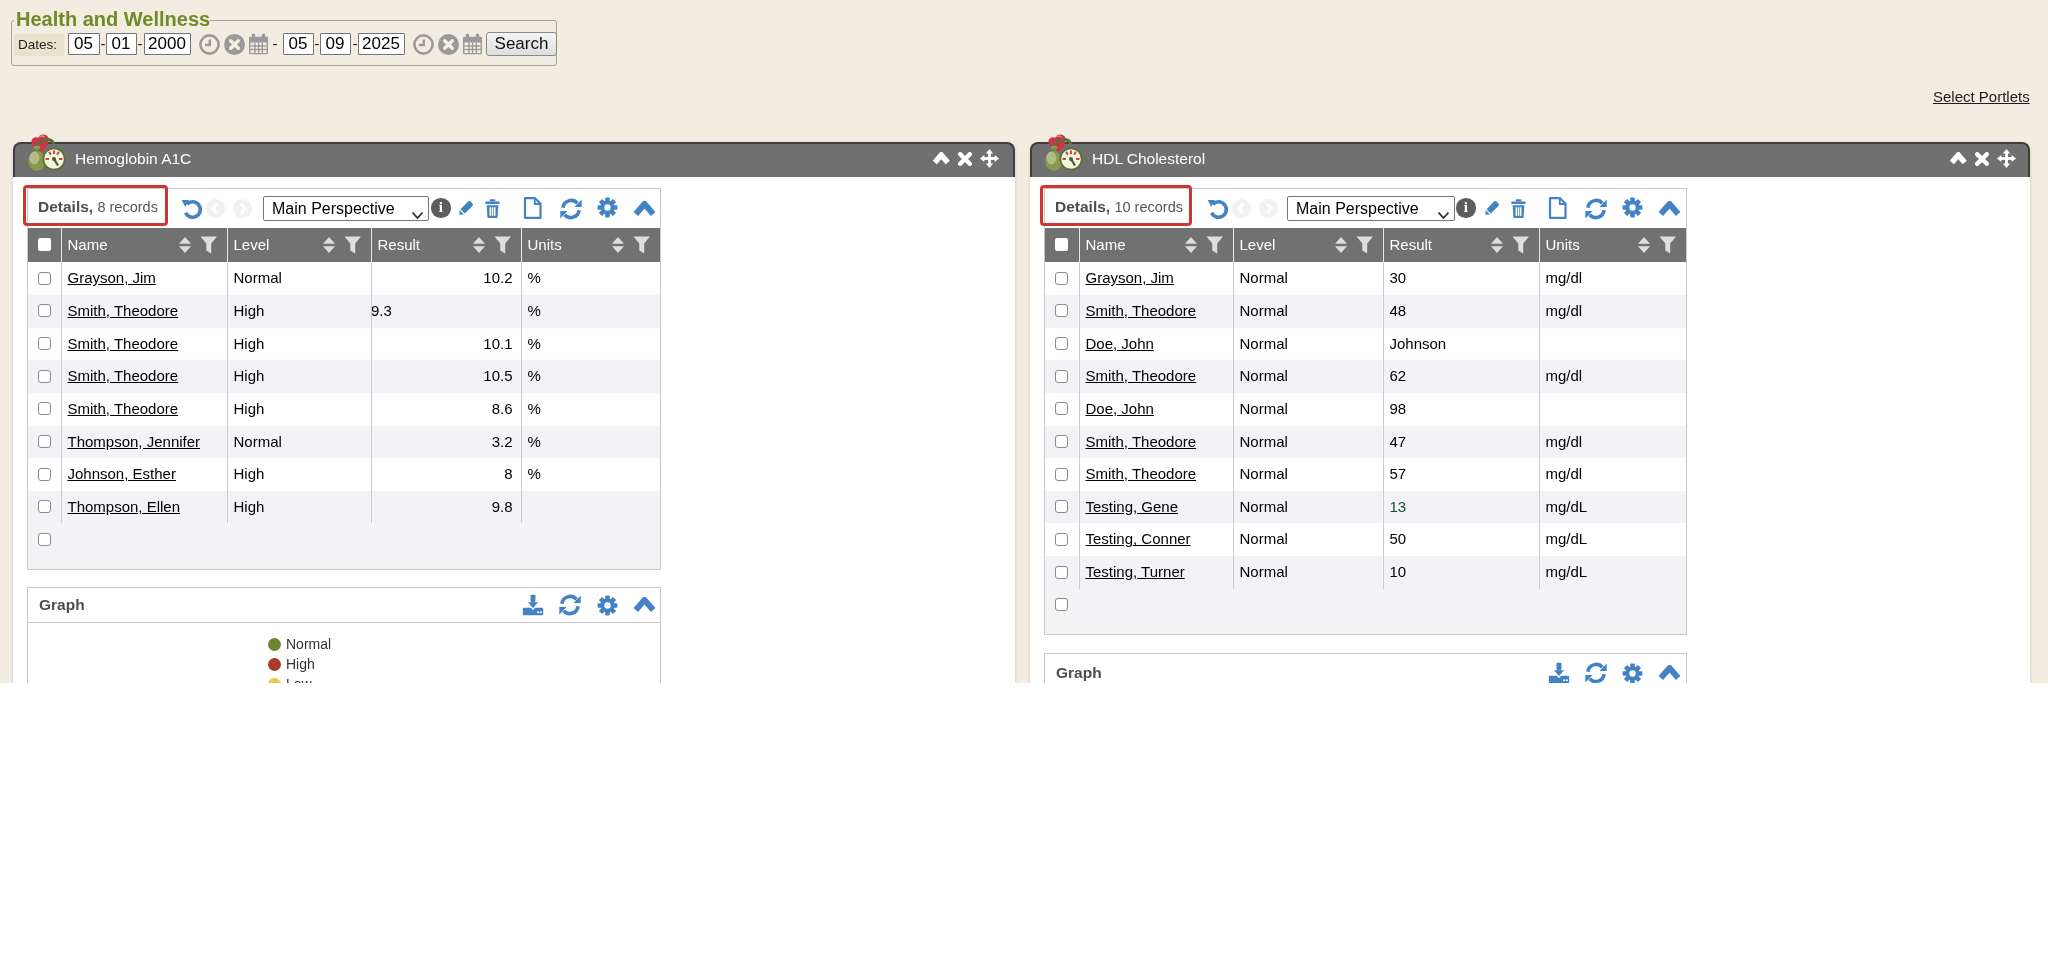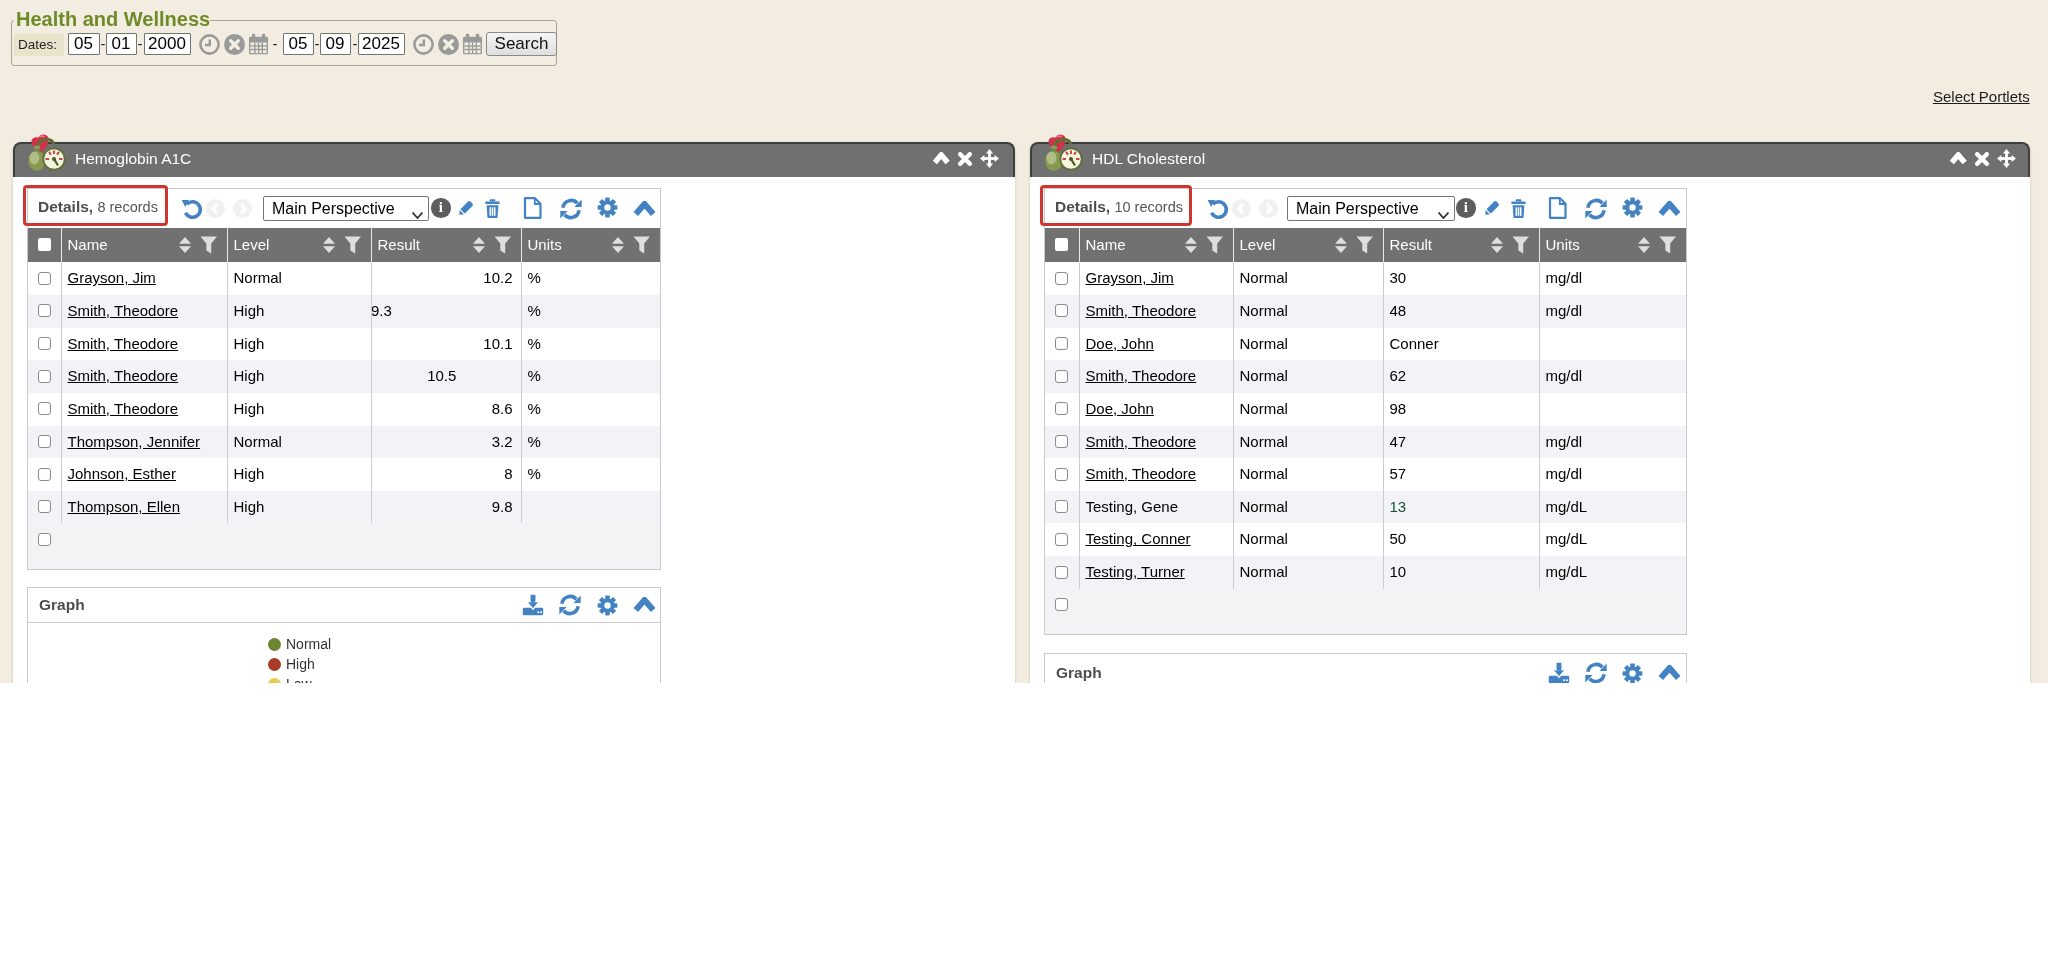--- a/index.html
+++ b/index.html
@@ -285,21 +285,21 @@
 <div style="position:absolute;left:28px;top:327.52px;width:632px;height:32.66px;background:#fff"></div>
 <div style="position:absolute;left:37.5px;top:337.02px;width:13px;height:13px;background:#fff;border:1.5px solid #8b8b8b;border-radius:3px;box-sizing:border-box"></div>
 <div style="position:absolute;left:67.5px;top:327.52px;font-size:15px;line-height:32.66px;color:#000;text-decoration:underline">Smith, Theodore</div>
 <div style="position:absolute;left:233.5px;top:327.52px;font-size:15px;line-height:32.66px;color:#000">High</div>
 <div style="position:absolute;left:371px;top:327.52px;width:141.5px;font-size:15px;line-height:32.66px;color:#000;text-align:right">10.1</div>
 <div style="position:absolute;left:527.5px;top:327.52px;font-size:15px;line-height:32.66px;color:#000">%</div>
 <div style="position:absolute;left:28px;top:360.17999999999995px;width:632px;height:32.66px;background:#f3f3f7"></div>
 <div style="position:absolute;left:37.5px;top:369.67999999999995px;width:13px;height:13px;background:#fff;border:1.5px solid #8b8b8b;border-radius:3px;box-sizing:border-box"></div>
 <div style="position:absolute;left:67.5px;top:360.17999999999995px;font-size:15px;line-height:32.66px;color:#000;text-decoration:underline">Smith, Theodore</div>
 <div style="position:absolute;left:233.5px;top:360.17999999999995px;font-size:15px;line-height:32.66px;color:#000">High</div>
-<div style="position:absolute;left:371px;top:360.17999999999995px;width:141.5px;font-size:15px;line-height:32.66px;color:#000;text-align:center">10.5</div>
+<div style="position:absolute;left:371px;top:360.17999999999995px;width:141.5px;font-size:15px;line-height:32.66px;color:#000;text-align:right">10.5</div>
 <div style="position:absolute;left:527.5px;top:360.17999999999995px;font-size:15px;line-height:32.66px;color:#000">%</div>
 <div style="position:absolute;left:28px;top:392.84px;width:632px;height:32.66px;background:#fff"></div>
 <div style="position:absolute;left:37.5px;top:402.34px;width:13px;height:13px;background:#fff;border:1.5px solid #8b8b8b;border-radius:3px;box-sizing:border-box"></div>
 <div style="position:absolute;left:67.5px;top:392.84px;font-size:15px;line-height:32.66px;color:#000;text-decoration:underline">Smith, Theodore</div>
 <div style="position:absolute;left:233.5px;top:392.84px;font-size:15px;line-height:32.66px;color:#000">High</div>
 <div style="position:absolute;left:371px;top:392.84px;width:141.5px;font-size:15px;line-height:32.66px;color:#000;text-align:right">8.6</div>
 <div style="position:absolute;left:527.5px;top:392.84px;font-size:15px;line-height:32.66px;color:#000">%</div>
 <div style="position:absolute;left:28px;top:425.5px;width:632px;height:32.66px;background:#f3f3f7"></div>
 <div style="position:absolute;left:37.5px;top:435.0px;width:13px;height:13px;background:#fff;border:1.5px solid #8b8b8b;border-radius:3px;box-sizing:border-box"></div>
 <div style="position:absolute;left:67.5px;top:425.5px;font-size:15px;line-height:32.66px;color:#000;text-decoration:underline">Thompson, Jennifer</div>
@@ -425,21 +425,21 @@
 <div style="position:absolute;left:1045px;top:294.86px;width:641px;height:32.66px;background:#f3f3f7"></div>
 <div style="position:absolute;left:1054.5px;top:304.36px;width:13px;height:13px;background:#fff;border:1.5px solid #8b8b8b;border-radius:3px;box-sizing:border-box"></div>
 <div style="position:absolute;left:1085.5px;top:294.86px;font-size:15px;line-height:32.66px;color:#000;text-decoration:underline">Smith, Theodore</div>
 <div style="position:absolute;left:1239.5px;top:294.86px;font-size:15px;line-height:32.66px;color:#000">Normal</div>
 <div style="position:absolute;left:1389.5px;top:294.86px;font-size:15px;line-height:32.66px;color:#000">48</div>
 <div style="position:absolute;left:1545.5px;top:294.86px;font-size:15px;line-height:32.66px;color:#000">mg/dl</div>
 <div style="position:absolute;left:1045px;top:327.52px;width:641px;height:32.66px;background:#fff"></div>
 <div style="position:absolute;left:1054.5px;top:337.02px;width:13px;height:13px;background:#fff;border:1.5px solid #8b8b8b;border-radius:3px;box-sizing:border-box"></div>
 <div style="position:absolute;left:1085.5px;top:327.52px;font-size:15px;line-height:32.66px;color:#000;text-decoration:underline">Doe, John</div>
 <div style="position:absolute;left:1239.5px;top:327.52px;font-size:15px;line-height:32.66px;color:#000">Normal</div>
-<div style="position:absolute;left:1389.5px;top:327.52px;font-size:15px;line-height:32.66px;color:#000">Conner</div>
+<div style="position:absolute;left:1389.5px;top:327.52px;font-size:15px;line-height:32.66px;color:#000">Johnson</div>
 <div style="position:absolute;left:1545.5px;top:327.52px;font-size:15px;line-height:32.66px;color:#000"></div>
 <div style="position:absolute;left:1045px;top:360.17999999999995px;width:641px;height:32.66px;background:#f3f3f7"></div>
 <div style="position:absolute;left:1054.5px;top:369.67999999999995px;width:13px;height:13px;background:#fff;border:1.5px solid #8b8b8b;border-radius:3px;box-sizing:border-box"></div>
 <div style="position:absolute;left:1085.5px;top:360.17999999999995px;font-size:15px;line-height:32.66px;color:#000;text-decoration:underline">Smith, Theodore</div>
 <div style="position:absolute;left:1239.5px;top:360.17999999999995px;font-size:15px;line-height:32.66px;color:#000">Normal</div>
 <div style="position:absolute;left:1389.5px;top:360.17999999999995px;font-size:15px;line-height:32.66px;color:#000">62</div>
 <div style="position:absolute;left:1545.5px;top:360.17999999999995px;font-size:15px;line-height:32.66px;color:#000">mg/dl</div>
 <div style="position:absolute;left:1045px;top:392.84px;width:641px;height:32.66px;background:#fff"></div>
 <div style="position:absolute;left:1054.5px;top:402.34px;width:13px;height:13px;background:#fff;border:1.5px solid #8b8b8b;border-radius:3px;box-sizing:border-box"></div>
 <div style="position:absolute;left:1085.5px;top:392.84px;font-size:15px;line-height:32.66px;color:#000;text-decoration:underline">Doe, John</div>
@@ -453,21 +453,21 @@
 <div style="position:absolute;left:1389.5px;top:425.5px;font-size:15px;line-height:32.66px;color:#000">47</div>
 <div style="position:absolute;left:1545.5px;top:425.5px;font-size:15px;line-height:32.66px;color:#000">mg/dl</div>
 <div style="position:absolute;left:1045px;top:458.15999999999997px;width:641px;height:32.66px;background:#fff"></div>
 <div style="position:absolute;left:1054.5px;top:467.65999999999997px;width:13px;height:13px;background:#fff;border:1.5px solid #8b8b8b;border-radius:3px;box-sizing:border-box"></div>
 <div style="position:absolute;left:1085.5px;top:458.15999999999997px;font-size:15px;line-height:32.66px;color:#000;text-decoration:underline">Smith, Theodore</div>
 <div style="position:absolute;left:1239.5px;top:458.15999999999997px;font-size:15px;line-height:32.66px;color:#000">Normal</div>
 <div style="position:absolute;left:1389.5px;top:458.15999999999997px;font-size:15px;line-height:32.66px;color:#000">57</div>
 <div style="position:absolute;left:1545.5px;top:458.15999999999997px;font-size:15px;line-height:32.66px;color:#000">mg/dl</div>
 <div style="position:absolute;left:1045px;top:490.81999999999994px;width:641px;height:32.66px;background:#f3f3f7"></div>
 <div style="position:absolute;left:1054.5px;top:500.31999999999994px;width:13px;height:13px;background:#fff;border:1.5px solid #8b8b8b;border-radius:3px;box-sizing:border-box"></div>
-<div style="position:absolute;left:1085.5px;top:490.81999999999994px;font-size:15px;line-height:32.66px;color:#000;">Testing, Gene</div>
+<div style="position:absolute;left:1085.5px;top:490.81999999999994px;font-size:15px;line-height:32.66px;color:#000;text-decoration:underline">Testing, Gene</div>
 <div style="position:absolute;left:1239.5px;top:490.81999999999994px;font-size:15px;line-height:32.66px;color:#000">Normal</div>
 <div style="position:absolute;left:1389.5px;top:491px;font-size:15px;line-height:32.66px;color:#14532d">13</div>
 <div style="position:absolute;left:1545.5px;top:490.81999999999994px;font-size:15px;line-height:32.66px;color:#000">mg/dL</div>
 <div style="position:absolute;left:1045px;top:523.48px;width:641px;height:32.66px;background:#fff"></div>
 <div style="position:absolute;left:1054.5px;top:532.98px;width:13px;height:13px;background:#fff;border:1.5px solid #8b8b8b;border-radius:3px;box-sizing:border-box"></div>
 <div style="position:absolute;left:1085.5px;top:523.48px;font-size:15px;line-height:32.66px;color:#000;text-decoration:underline">Testing, Conner</div>
 <div style="position:absolute;left:1239.5px;top:523.48px;font-size:15px;line-height:32.66px;color:#000">Normal</div>
 <div style="position:absolute;left:1389.5px;top:523.48px;font-size:15px;line-height:32.66px;color:#000">50</div>
 <div style="position:absolute;left:1545.5px;top:523.48px;font-size:15px;line-height:32.66px;color:#000">mg/dL</div>
 <div style="position:absolute;left:1045px;top:556.1399999999999px;width:641px;height:32.66px;background:#f3f3f7"></div>

